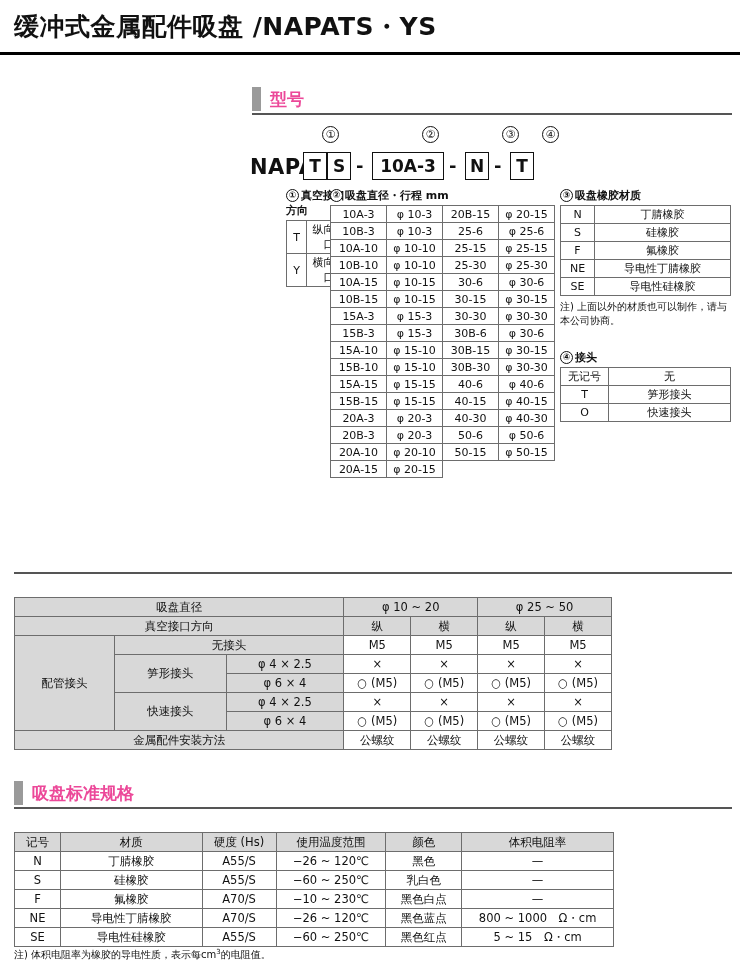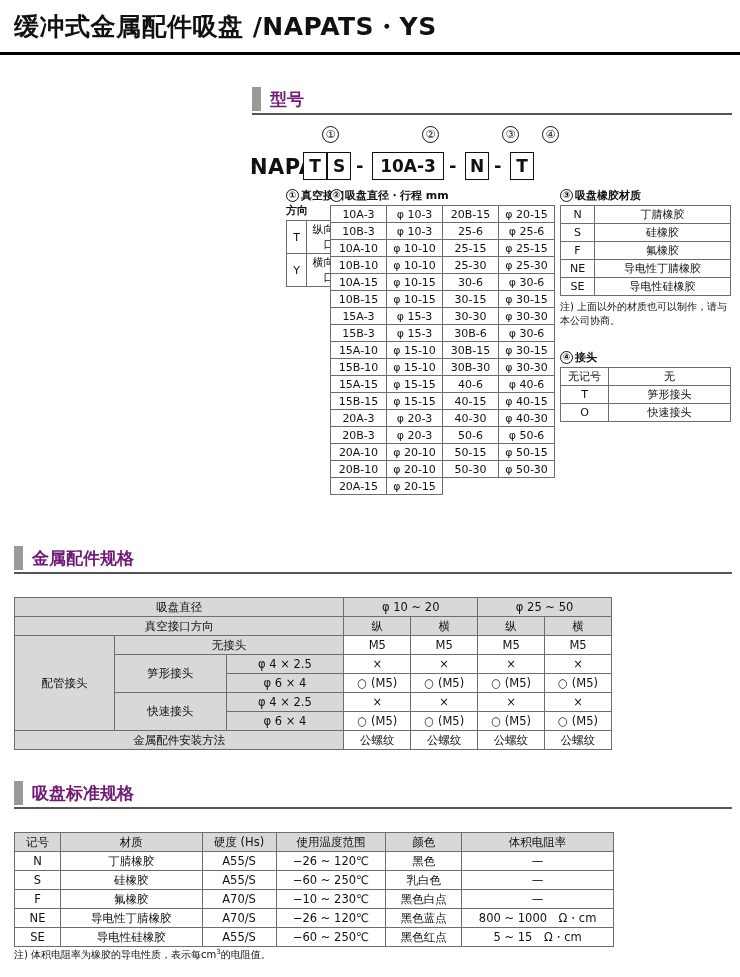--- a/index.html
+++ b/index.html
@@ -28,21 +28,21 @@
   
   .sec-head {
     position:absolute;
     display:flex; align-items:center;
     height:26px;
   }
   .sec-head .bar {
     width:9px; height:24px; background:#9a9a9a; margin-right:9px;
   }
   .sec-head .txt {
-    font-size:17px; font-weight:bold; color:#701a75;
+    font-size:17px; font-weight:bold; color:#ec4899;
   }
   .sec-rule {
     position:absolute; height:2px; background:#555;
   }
 
   
   .mdl { position:absolute; left:250px; top:126px; }
   .circnum {
     width:17px; height:17px; border:1px solid #111; border-radius:50%;
     font-size:11px; line-height:15px; text-align:center; display:inline-block;
@@ -254,26 +254,20 @@
             <td>50-6</td>
             <td>φ 50-6</td>
           </tr>
           <tr>
             <td>20A-10</td>
             <td>φ 20-10</td>
             <td>50-15</td>
             <td>φ 50-15</td>
           </tr>
           <tr>
-            <td>20B-10</td>
-            <td>φ 20-10</td>
-            <td>50-30</td>
-            <td>φ 50-30</td>
-          </tr>
-          <tr>
             <td>20A-15</td>
             <td>φ 20-15</td>
             <td style="border: 1px solid transparent;"></td>
             <td style="border: 1px solid transparent;"></td>
           </tr>
         </tbody>
     </table>
   </div>
 
   <div id="blk-rub">
@@ -322,24 +316,20 @@
             <td>笋形接头</td>
           </tr>
           <tr>
             <td>O</td>
             <td>快速接头</td>
           </tr>
         </tbody>
     </table>
   </div>
 
-  <div class="sec-head" style="left:14px; top:545px;">
-    <div class="bar"></div>
-    <div class="txt">金属配件规格</div>
-  </div>
   <div class="sec-rule" style="left:14px; top:572px; width:718px;"></div>
 
   <table class="tbl" id="tbl-metal">
     <tbody>
         <tr>
       <td class="hdr" colspan="3" style="width:330px;margin-left:41px;">吸盘直径</td>
       <td class="hdr" colspan="2" style="width:134px;">φ 10 ~ 20</td>
       <td class="hdr" colspan="2" style="width:134px;">φ 25 ~ 50</td>
     </tr>
     <tr>

